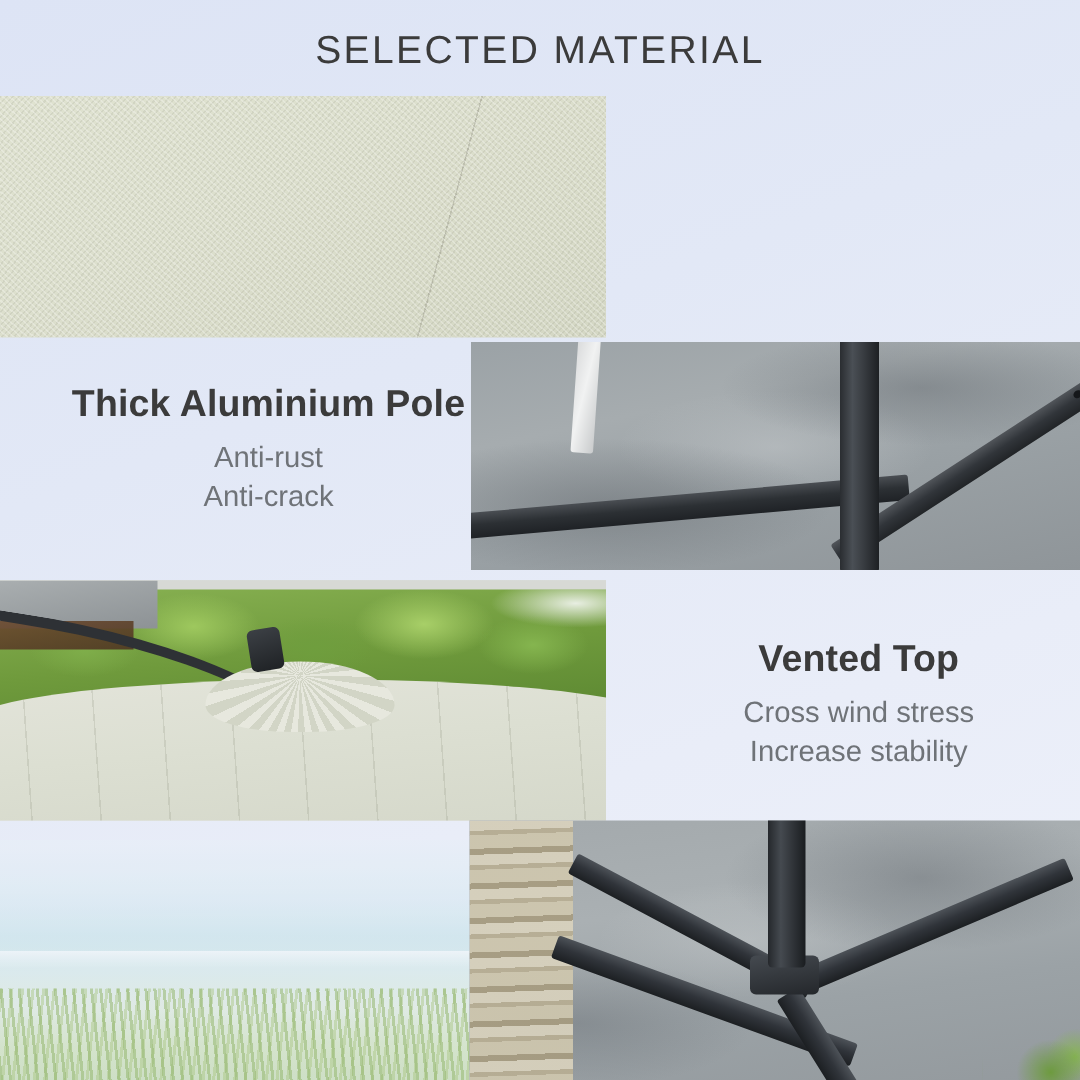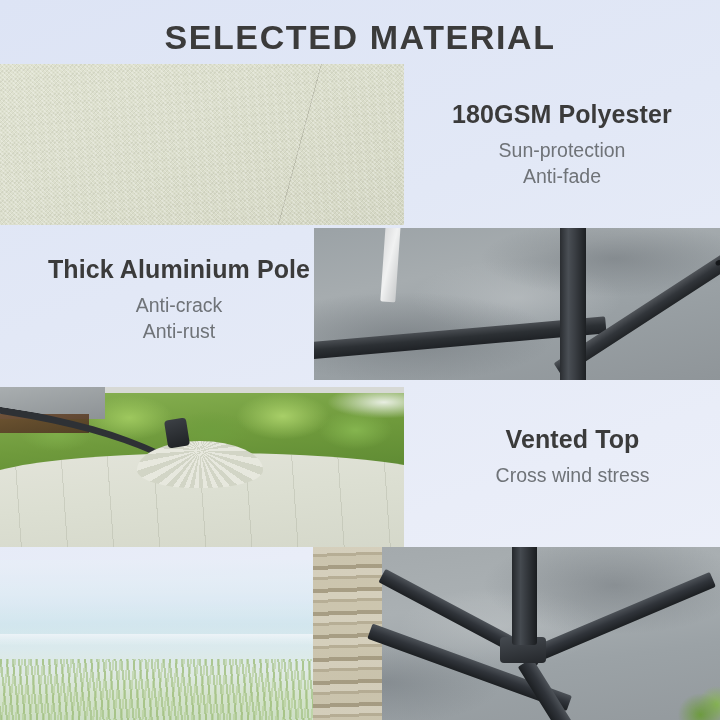--- a/index.html
+++ b/index.html
@@ -16,22 +16,22 @@
     width:720px; height:720px;
     background:
       linear-gradient(160deg, #dde4f5 0%, #e2e8f6 35%, #e9edf8 68%, #eef1fa 100%);
   }
 
   
   .page-title {
     position:absolute;
     top:18px; left:0; right:0;
     text-align:center;
-    font-size:34px;
-    font-weight:bold;
+    font-size:26px;
+    font-weight:normal;
     letter-spacing:1.6px;
     color:#3b3b3b;
   }
 
   
   .text-block { position:absolute; text-align:center; }
   .feature-title {
     font-size:25px;
     font-weight:bold;
     color:#3b3b3b;
@@ -266,30 +266,25 @@
 </style>
 </head>
 <body>
 
 <div id="page">
 
   <div class="page-title">SELECTED MATERIAL</div>
 
   <div class="panel" id="panel-fabric"></div>
 
-  <div class="text-block" id="text-polyester">
-    <div class="feature-title">180GSM Polyester</div>
-    <div class="feature-sub">Sun-protection</div>
-    <div class="feature-sub">Anti-fade</div>
-  </div>
 
   <div class="text-block" id="text-pole">
     <div class="feature-title">Thick Aluminium Pole</div>
+    <div class="feature-sub">Anti-rust</div>
     <div class="feature-sub">Anti-crack</div>
-    <div class="feature-sub">Anti-rust</div>
   </div>
 
   <div class="panel" id="panel-pole">
     <div class="leg"></div>
     <div class="arm-left"></div>
     <div class="arm-right"></div>
     <div class="pole"></div>
   </div>
 
   <div class="panel" id="panel-vent">
@@ -298,20 +293,21 @@
     <div class="mulch"></div>
     <div class="arm"></div>
     <div class="canopy"></div>
     <div class="vent"></div>
     <div class="hub"></div>
   </div>
 
   <div class="text-block" id="text-vent">
     <div class="feature-title">Vented Top</div>
     <div class="feature-sub">Cross wind stress</div>
+    <div class="feature-sub">Increase stability</div>
   </div>
 
   <div id="beach-backdrop">
     <div class="wave"></div>
     <div class="fade"></div>
   </div>
 
 
   <div class="panel" id="panel-cross">
     <div class="fringe"></div>

